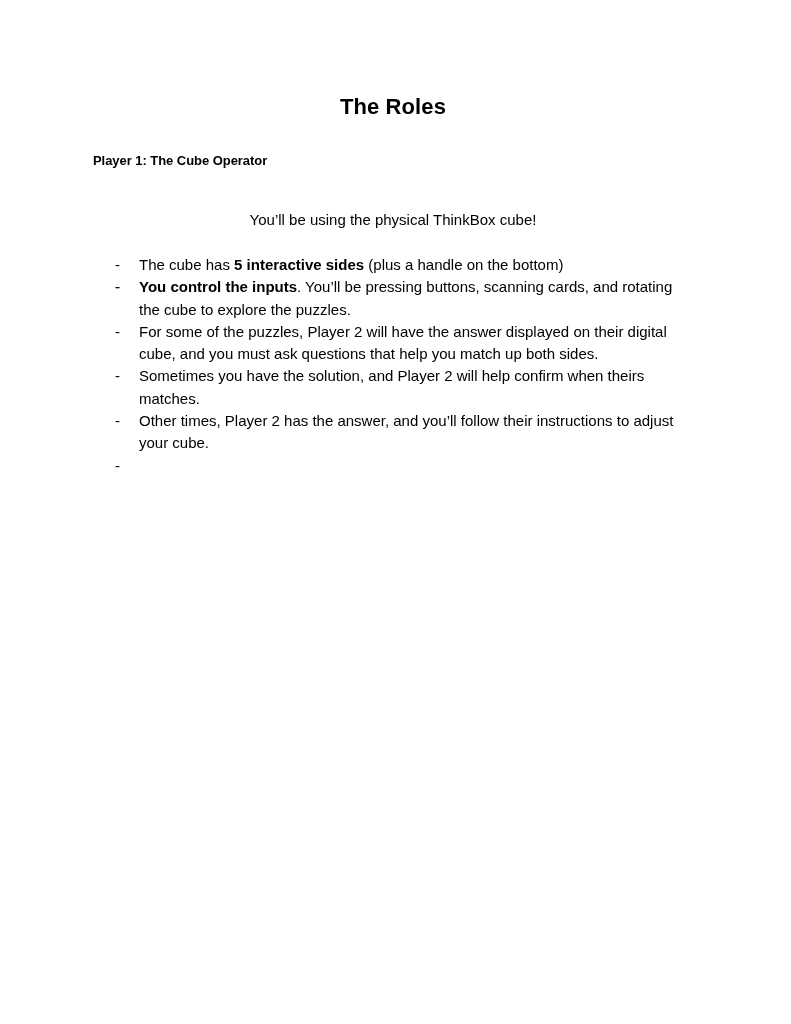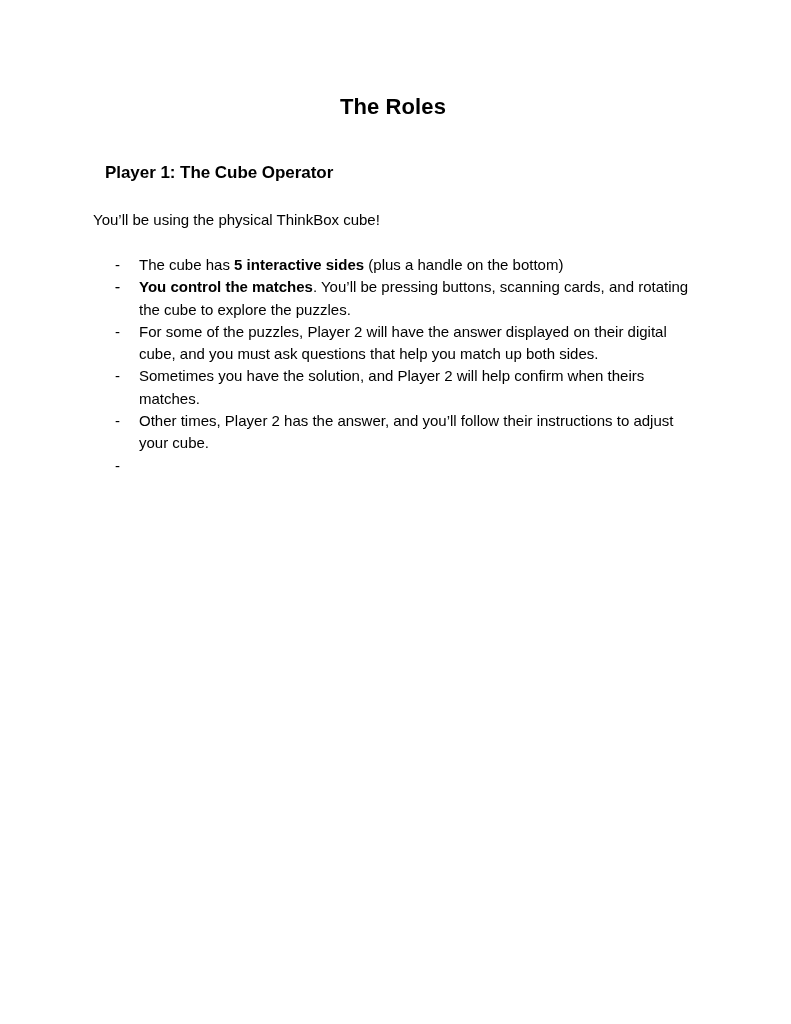--- a/index.html
+++ b/index.html
@@ -36,39 +36,40 @@
     font-size: 22px;
     font-weight: bold;
     line-height: 26px;
     position: absolute;
     left: 0;
     top: 94px;
     width: 600px;
     letter-spacing: 0.1px;
   }
   .section-heading {
-    margin: 12px;
+    margin: 0;
     padding: 0;
     position: absolute;
     left: 0;
     top: 150px;
-    font-size: 17px;
+    font-size: 13px;
     font-weight: bold;
     line-height: 22px;
     letter-spacing: -0.05px;
   }
   .intro-para {
     margin: 0;
     padding: 0;
     position: absolute;
     left: 0;
     top: 209px;
     font-size: 15px;
     line-height: 22px;
     width: 600px;
+    text-align: center;
   }
   .bullet-list {
     position: absolute;
     left: 0;
     top: 254px;
     width: 600px;
     margin: 0;
     padding: 0;
     list-style: none;
   }
@@ -119,21 +120,21 @@
     <ul class="bullet-list">
       <li class="bullet-item">
         <span class="bullet-marker">-</span>
         <span class="bullet-text">The cube has <b>5 interactive sides</b> (plus a handle on the bottom)</span>
       </li>
       <li class="bullet-item">
         <span class="bullet-marker">-</span>
       </li>
       <li class="bullet-item">
         <span class="bullet-marker">-</span>
-        <span class="bullet-text"><b>You control the matches</b>. You’ll be pressing buttons, scanning cards, and rotating the cube to explore the puzzles.</span>
+        <span class="bullet-text"><b>You control the inputs</b>. You’ll be pressing buttons, scanning cards, and rotating the cube to explore the puzzles.</span>
       </li>
       <li class="bullet-item">
         <span class="bullet-marker">-</span>
         <span class="bullet-text">For some of the puzzles, Player 2 will have the answer displayed on their digital cube, and you must ask questions that help you match up both sides.</span>
       </li>
       <li class="bullet-item">
         <span class="bullet-marker">-</span>
         <span class="bullet-text">Sometimes you have the solution, and Player 2 will help confirm when theirs matches.</span>
       </li>
       <li class="bullet-item">

